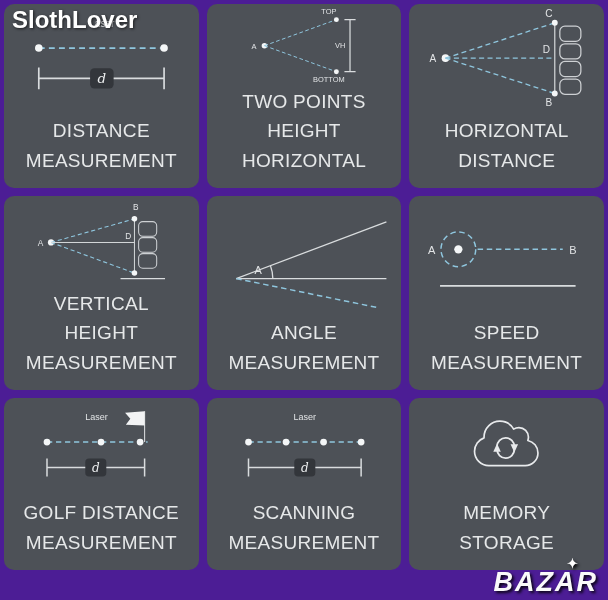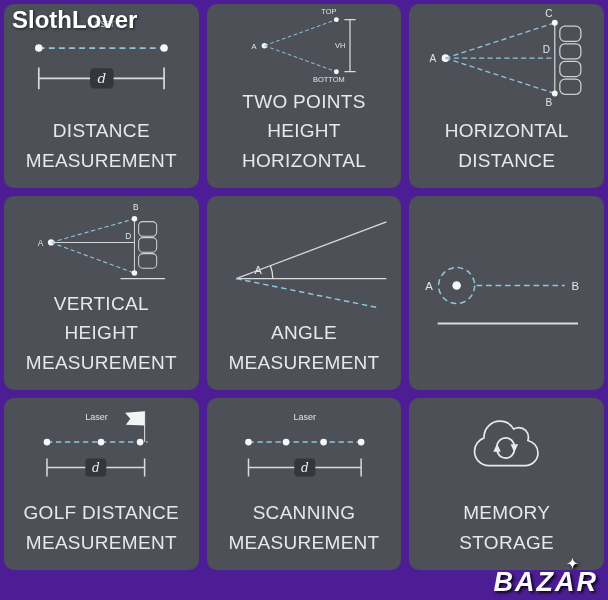--- a/index.html
+++ b/index.html
@@ -130,20 +130,21 @@
       <div class="diagram">
         <svg viewBox="0 0 197 128" preserveAspectRatio="xMidYMid meet">
           <text x="17" y="61" text-anchor="middle">A</text>
           <circle class="thin-dash" cx="46" cy="56" r="19"></circle>
           <circle class="dot" cx="46" cy="56" r="4.5"></circle>
           <line class="thin-dash" x1="67" y1="56" x2="160" y2="56"></line>
           <text x="171" y="61" text-anchor="middle">B</text>
           <line class="solid" x1="26" y1="96" x2="174" y2="96"></line>
         </svg>
       </div>
+      <div class="card-title">SPEED MEASUREMENT</div>
     </div>
 
     <div class="card">
       <div class="diagram">
         <svg viewBox="0 0 197 128" preserveAspectRatio="xMidYMid meet">
           <text x="92" y="26" text-anchor="middle">Laser</text>
           <line class="dash" x1="26" y1="56" x2="160" y2="56"></line>
           <circle class="dot" cx="26" cy="56" r="4.5"></circle>
           <circle class="dot" cx="98" cy="56" r="4.5"></circle>
           <circle class="dot" cx="150" cy="56" r="4.5"></circle>

